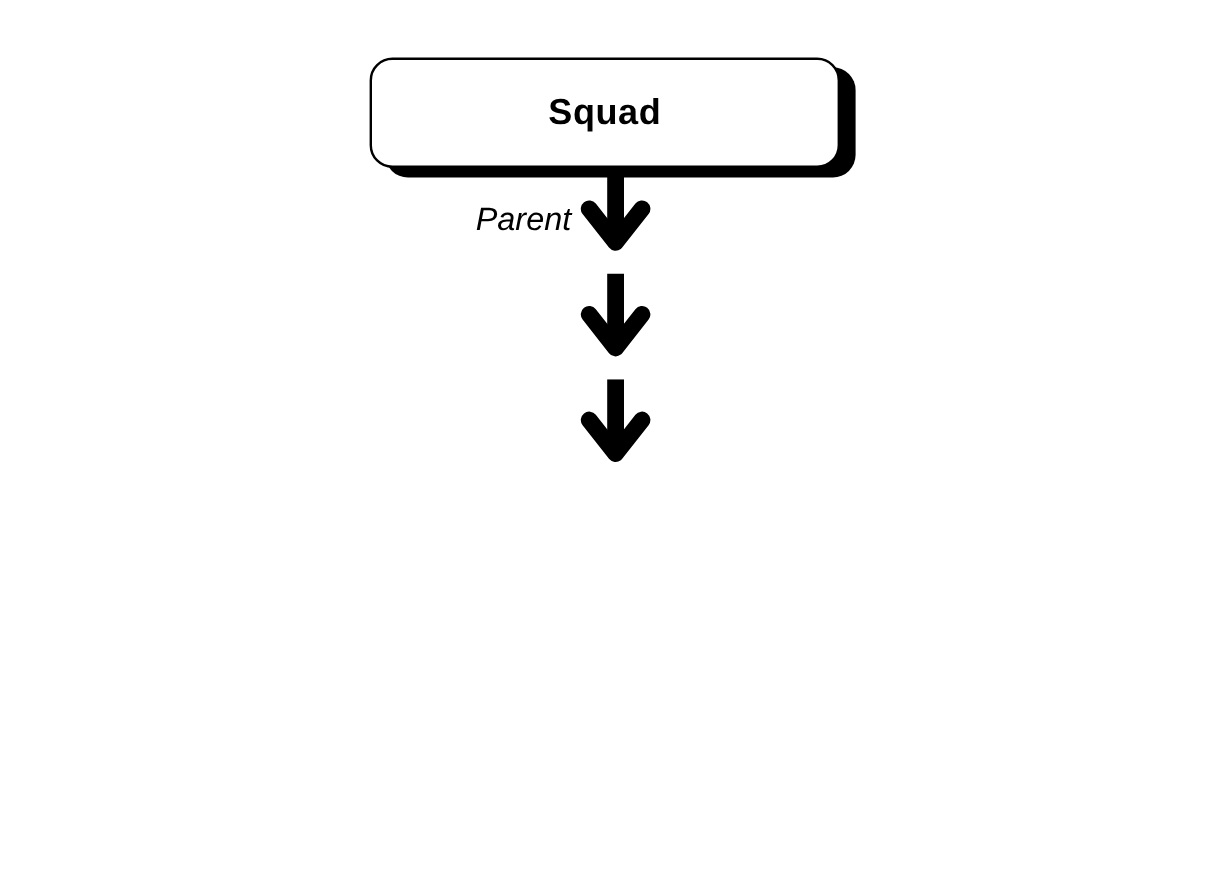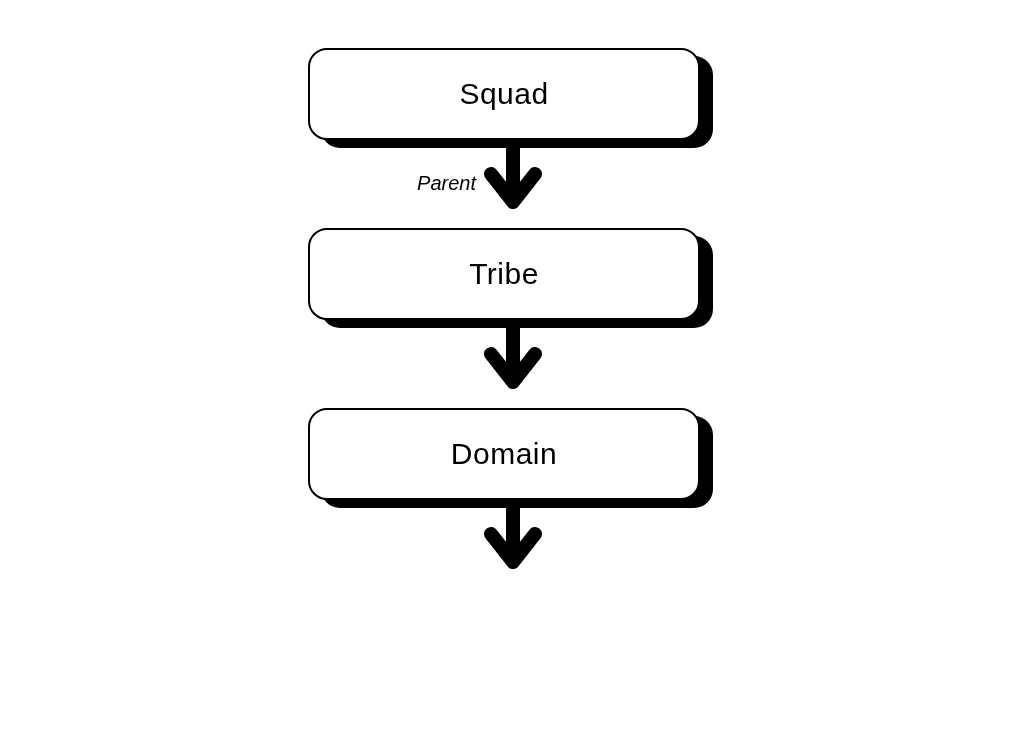--- a/index.html
+++ b/index.html
@@ -30,21 +30,21 @@
     background: #ffffff;
     border: 2px solid #000000;
     border-radius: 19px;
     box-shadow: 13px 8px 0 0 #000000;
     display: flex;
     align-items: center;
     justify-content: center;
   }
   .node-label {
     font-size: 30px;
-    font-weight: normal;
+    font-weight: bold;
     color: #000000;
     letter-spacing: 0.5px;
   }
   .connector {
     position: relative;
     height: 88px;
     width: 100%;
   }
   .arrow-down-icon {
     position: absolute;
@@ -53,21 +53,21 @@
     transform: translateX(-50%);
     margin-left: 9px;
     display: block;
   }
   .edge-label {
     position: absolute;
     right: calc(50% + 28px);
     top: 50%;
     transform: translateY(-54%);
     font-style: italic;
-    font-size: 20px;
+    font-size: 27px;
     color: #000000;
     white-space: nowrap;
   }
 </style>
 </head>
 <body>
 
 <div class="canvas">
   <div class="stack">
 
@@ -76,35 +76,29 @@
     </div>
 
     <div class="connector">
       <span class="edge-label">Parent</span>
       <svg class="arrow-down-icon" width="60" height="76" viewBox="0 0 60 76" aria-hidden="true">
         <path d="M30 0 L30 58" stroke="#000000" stroke-width="14" fill="none"></path>
         <path d="M8 34 L30 62 L52 34" stroke="#000000" stroke-width="14" fill="none" stroke-linecap="round" stroke-linejoin="round"></path>
       </svg>
     </div>
 
-    <div class="node-box">
-      <span class="node-label">Tribe</span>
-    </div>
 
     <div class="connector">
       <span class="edge-label"></span>
       <svg class="arrow-down-icon" width="60" height="76" viewBox="0 0 60 76" aria-hidden="true">
         <path d="M30 0 L30 58" stroke="#000000" stroke-width="14" fill="none"></path>
         <path d="M8 34 L30 62 L52 34" stroke="#000000" stroke-width="14" fill="none" stroke-linecap="round" stroke-linejoin="round"></path>
       </svg>
     </div>
 
-    <div class="node-box">
-      <span class="node-label">Domain</span>
-    </div>
 
     <div class="connector">
       <span class="edge-label"></span>
       <svg class="arrow-down-icon" width="60" height="76" viewBox="0 0 60 76" aria-hidden="true">
         <path d="M30 0 L30 58" stroke="#000000" stroke-width="14" fill="none"></path>
         <path d="M8 34 L30 62 L52 34" stroke="#000000" stroke-width="14" fill="none" stroke-linecap="round" stroke-linejoin="round"></path>
       </svg>
     </div>
 
 

